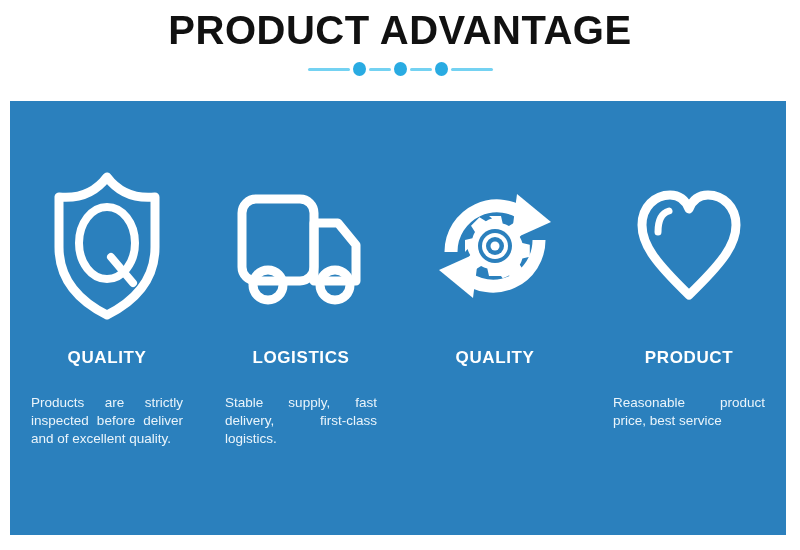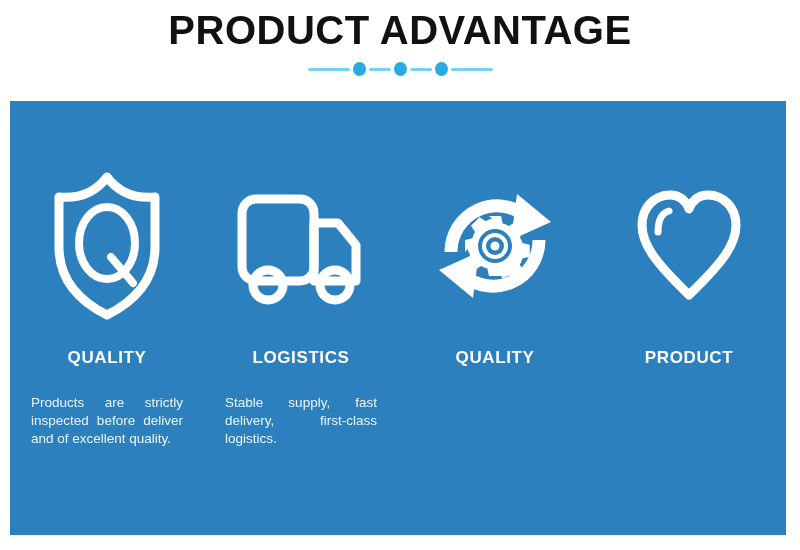--- a/index.html
+++ b/index.html
@@ -191,16 +191,17 @@
     </div>
 
     <div class="card">
       <div class="icon-wrap">
         <svg width="110" height="118" viewBox="0 0 110 118" fill="none">
           <path d="M55 108 C22 76 8 58 8 38 C8 20 21 8 36 8 C46 8 52 14 55 22 C58 14 64 8 74 8 C89 8 102 20 102 38 C102 58 88 76 55 108 Z" stroke="#ffffff" stroke-width="9" stroke-linejoin="round" fill="none"></path>
           <path d="M24 45 C24 32 28 26 35 24" stroke="#ffffff" stroke-width="7" stroke-linecap="round" fill="none"></path>
         </svg>
       </div>
       <div class="card-title">PRODUCT</div>
+      <div class="card-body">Reasonable product price, best service</div>
     </div>
 
   </div>
 </div>
 
 </body></html>

